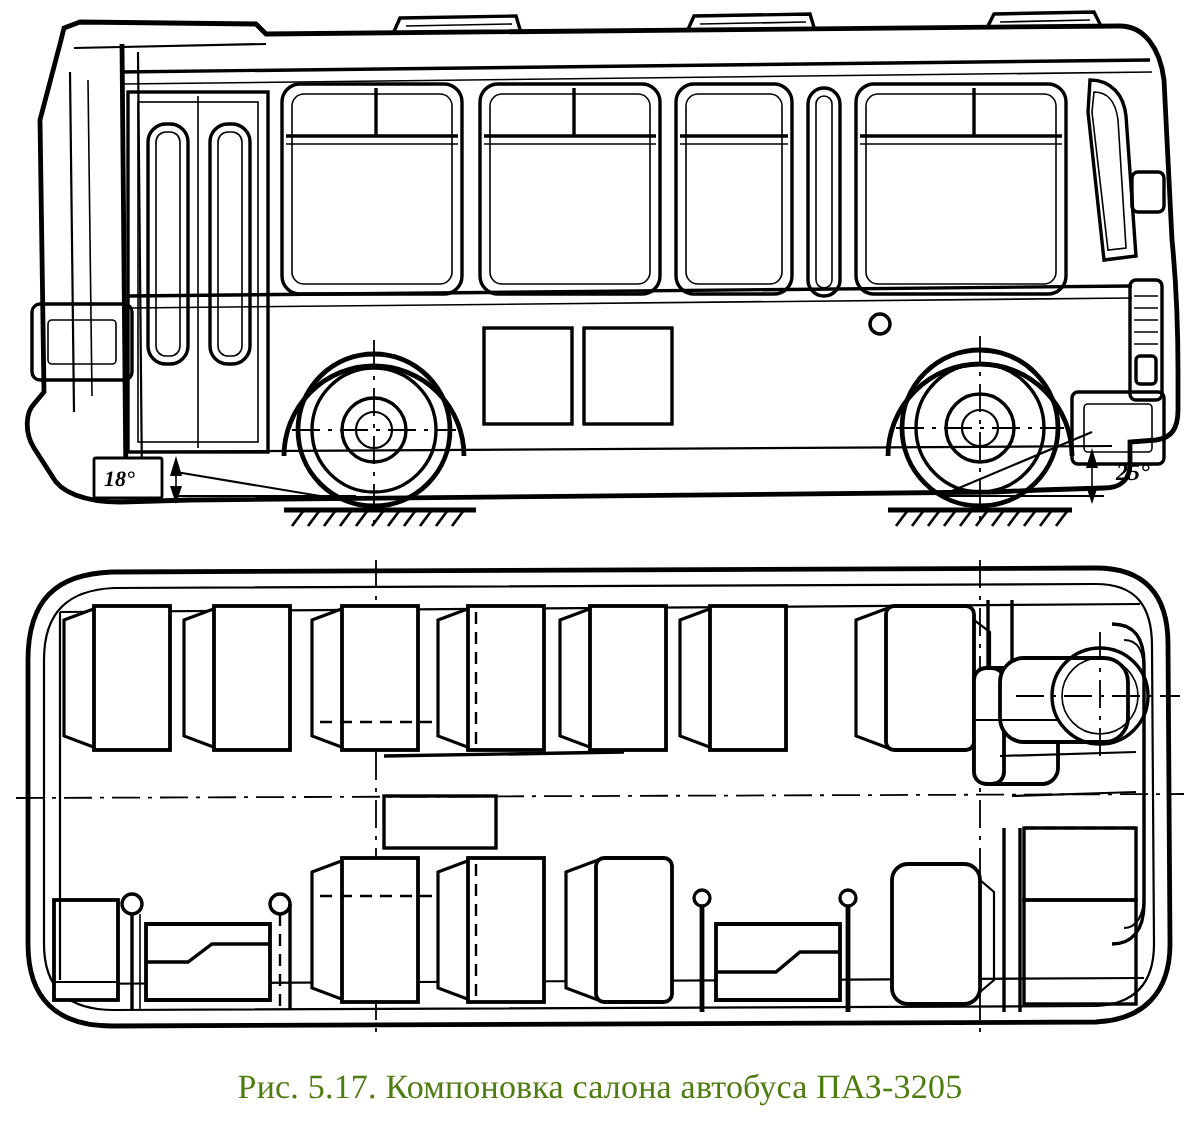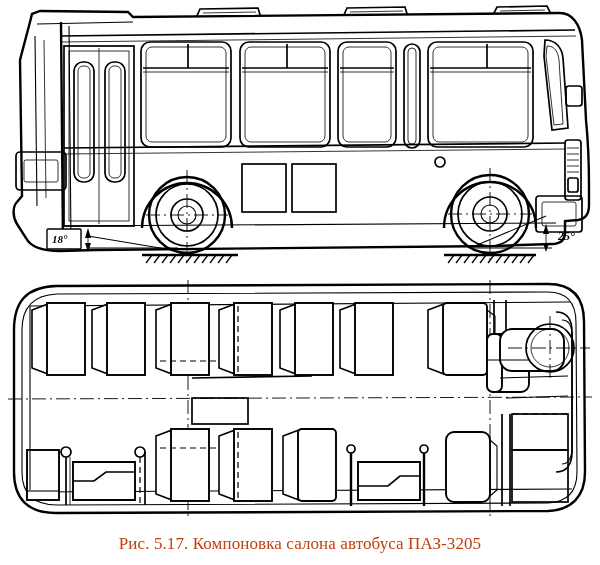--- a/index.html
+++ b/index.html
@@ -13,21 +13,21 @@
   #figure-root{
     position:absolute;left:0;top:0;width:600px;height:397px;
   }
   svg.drawing{display:block;width:600px;height:565px;}
   .caption{
     position:absolute;
     left:0;top:534px;width:600px;
     text-align:center;
     font-family:"Liberation Serif", serif;
     font-size:17px;
-    color:#c2410c;
+    color:#4d7c0f;
     letter-spacing:0.1px;
   }
   
   .ln{fill:none;stroke:#000;stroke-width:1.1;}
   .ln-thin{fill:none;stroke:#000;stroke-width:0.8;}
   .ln-thick{fill:none;stroke:#000;stroke-width:2.4;}
   .ln-med{fill:none;stroke:#000;stroke-width:1.7;}
   .body-fill{fill:#ffffff;stroke:#000;stroke-width:2.4;}
   .seat-fill{fill:#ffffff;stroke:#000;stroke-width:1.9;}
   .seat-side{fill:#ffffff;stroke:#000;stroke-width:1.6;}

